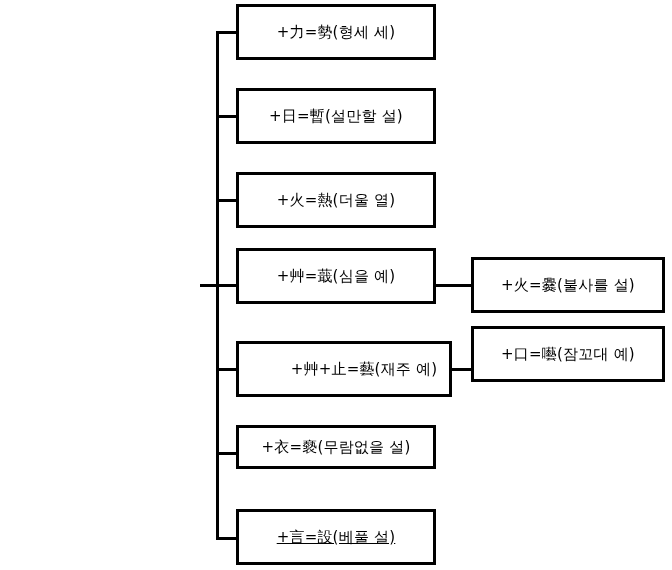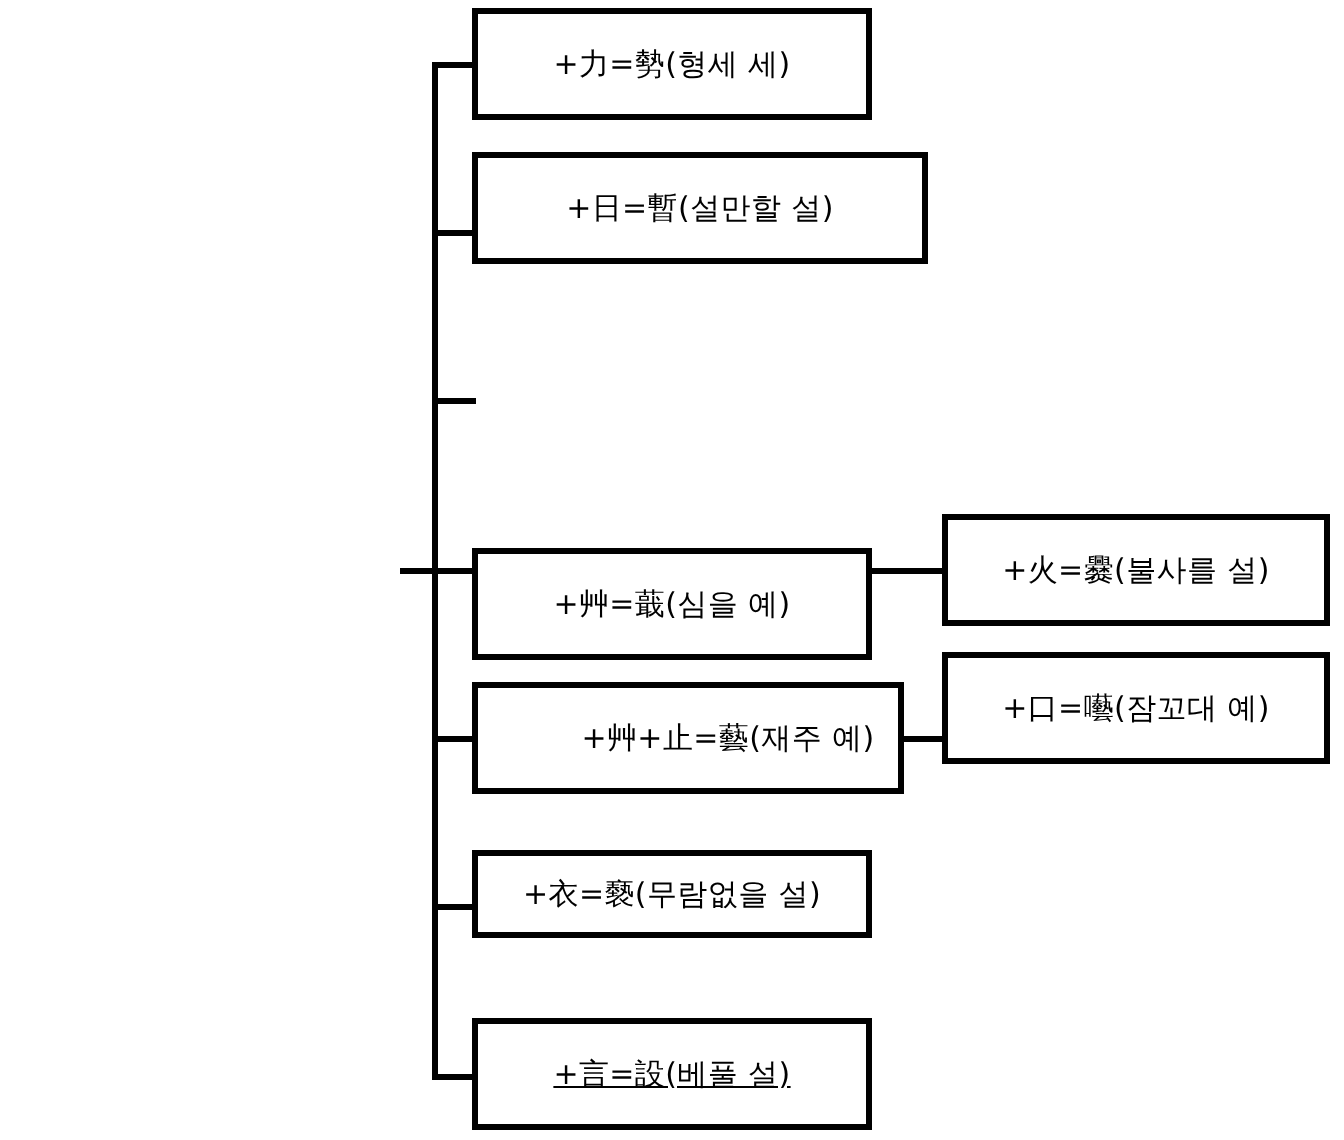--- a/index.html
+++ b/index.html
@@ -53,24 +53,27 @@
   <div class="connector h-line" style="left:216px; top:115px; width:22px;"></div>
   <div class="connector h-line" style="left:216px; top:199px; width:22px;"></div>
   <div class="connector h-line" style="left:216px; top:284px; width:22px;"></div>
   <div class="connector h-line" style="left:216px; top:368px; width:22px;"></div>
   <div class="connector h-line" style="left:216px; top:452px; width:22px;"></div>
   <div class="connector h-line" style="left:216px; top:537px; width:22px;"></div>
 
   <div class="node" style="left:236px; top:4px; width:200px; height:56px;">
     <span>+力=勢(형세 세)</span>
   </div>
-  <div class="node" style="left:236px; top:76px; width:228px; height:56px;">
+  <div class="node" style="left:236px; top:88px; width:200px; height:56px;">
     <span>+日=暫(설만할 설)</span>
   </div>
-  <div class="node" style="left:236px; top:274px; width:200px; height:56px;">
+  <div class="node" style="left:236px; top:172px; width:200px; height:56px;">
+    <span>+火=熱(더울 열)</span>
+  </div>
+  <div class="node" style="left:236px; top:248px; width:200px; height:56px;">
     <span>+艸=蕺(심을 예)</span>
   </div>
   <div class="node" style="left:236px; top:341px; width:216px; height:56px;padding-left:40px;">
     <span>+艸+止=藝(재주 예)</span>
   </div>
   <div class="node" style="left:236px; top:425px; width:200px; height:44px;">
     <span>+衣=褻(무람없을 설)</span>
   </div>
   <div class="node" style="left:236px; top:509px; width:200px; height:56px;text-decoration:underline;">
     <span>+言=設(베풀 설)</span>

